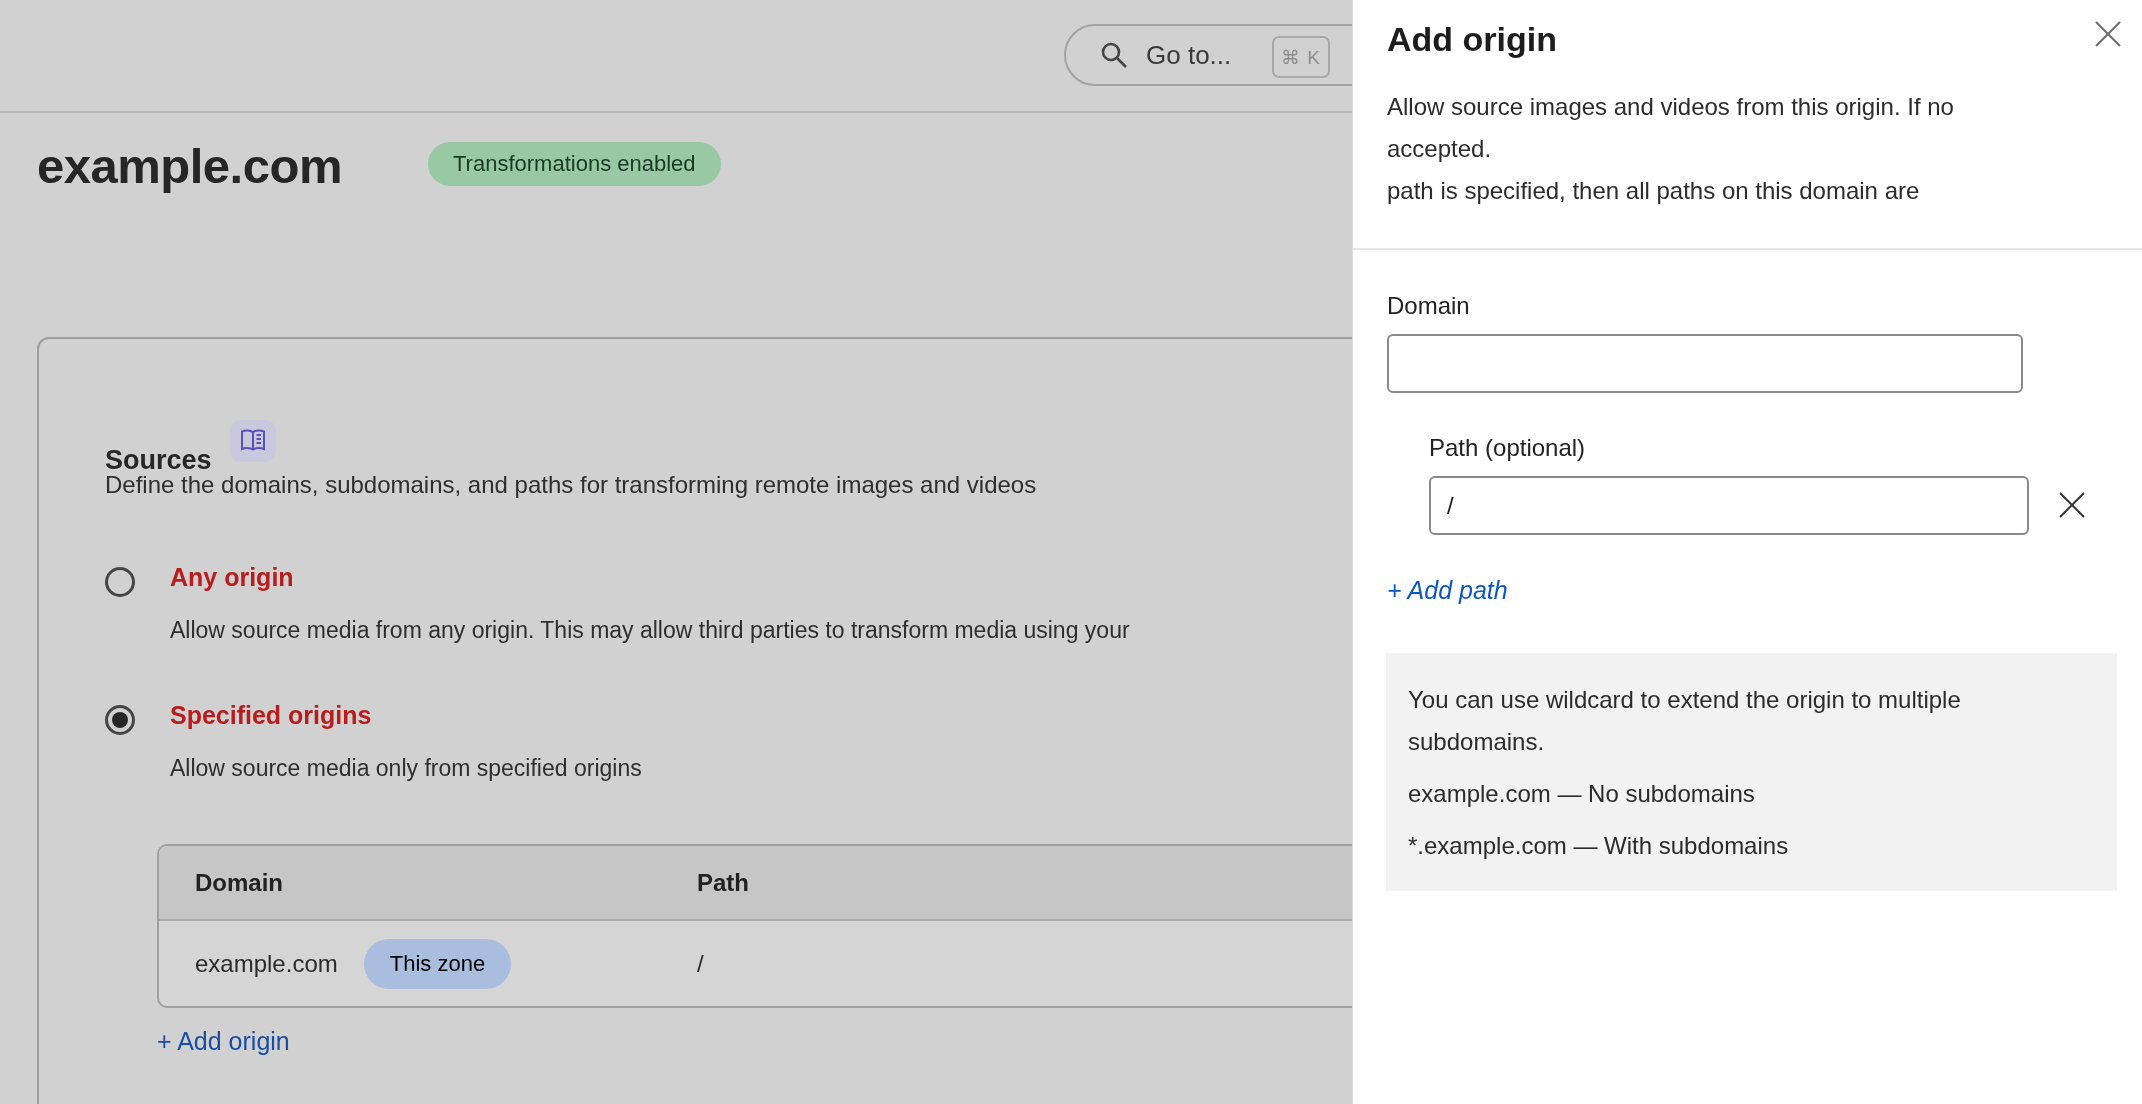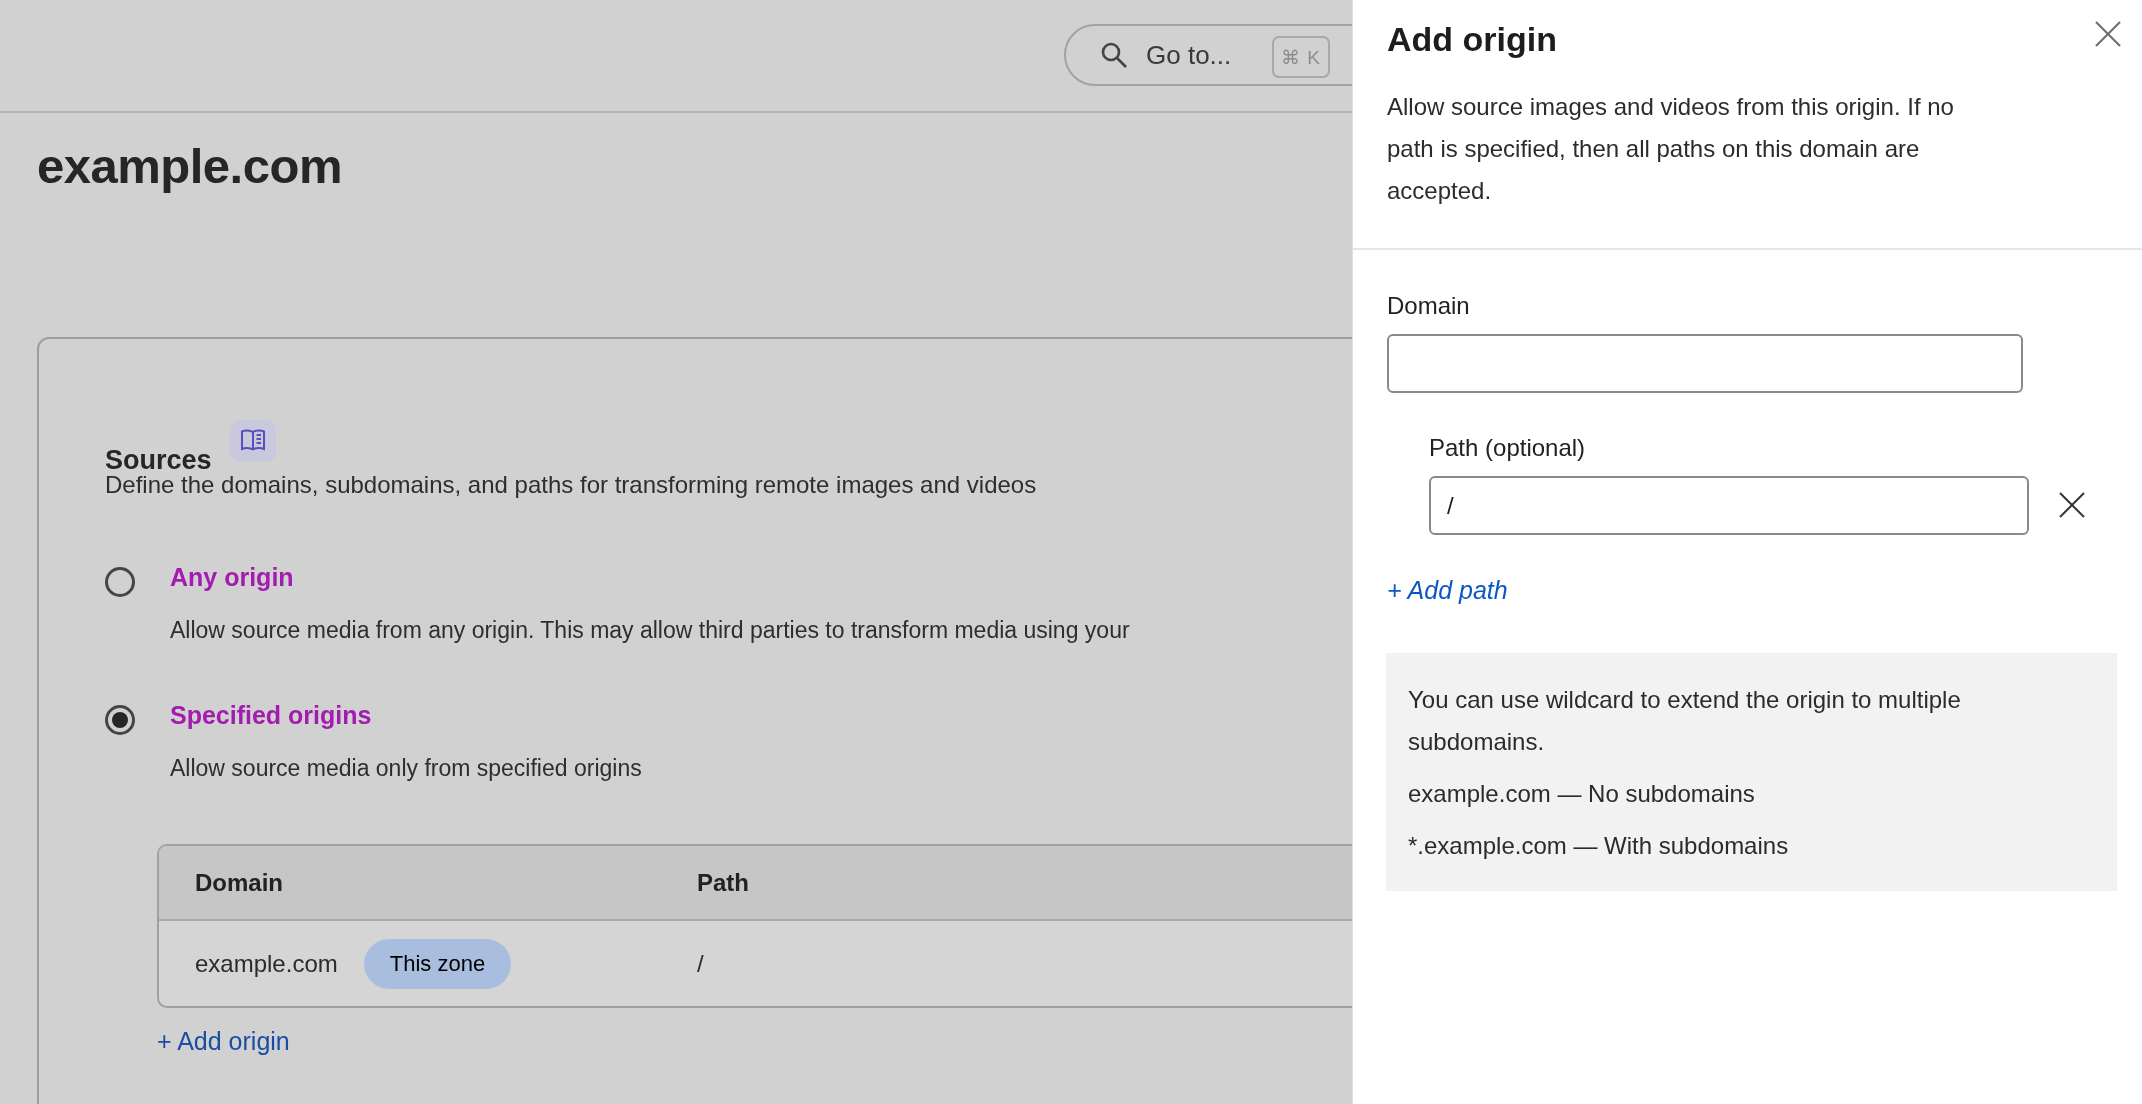--- a/index.html
+++ b/index.html
@@ -20,21 +20,21 @@
 
   
   .card { position:absolute; left:37px; top:337px; width:2058px; height:920px; border:2px solid #9e9e9e; border-radius:12px; background:#d1d1d1; }
   .sources-row { position:absolute; left:66px; top:66px; display:flex; align-items:center; gap:18px; }
   .sources-h { font-size:27px; font-weight:700; color:#262626;margin-top:40px; }
   .doc-chip { width:46px; height:42px; border-radius:11px; background:#cac8dd; display:flex; align-items:center; justify-content:center; }
   .card-desc { position:absolute; left:66px; top:132px; font-size:24px; color:#2e2e2e; white-space:nowrap; }
 
   .radio-circle { position:absolute; width:30px; height:30px; border:3px solid #454545; border-radius:50%; background:transparent; }
   .radio-circle.checked::after { content:""; position:absolute; left:50%; top:50%; width:16px; height:16px; margin:-8px 0 0 -8px; border-radius:50%; background:#262626; }
-  .opt-label { position:absolute; font-size:25px; font-weight:600; color:#a21caf; white-space:nowrap; }
+  .opt-label { position:absolute; font-size:25px; font-weight:600; color:#b91c1c; white-space:nowrap; }
   .opt-desc { position:absolute; font-size:23px; color:#2e2e2e; white-space:nowrap; }
 
   
   .origins-table { position:absolute; left:118px; top:505px; width:1935px; border:2px solid #a0a0a0; border-radius:10px; background:#d5d5d5; overflow:hidden; }
   .t-head { position:relative; height:75px; background:#c6c6c6; border-bottom:2px solid #a9a9a9; }
   .t-head .c1, .t-row .c1 { position:absolute; left:36px; top:50%; transform:translateY(-50%); }
   .t-head .c2, .t-row .c2 { position:absolute; left:538px; top:50%; transform:translateY(-50%); }
   .t-head span { font-size:24px; font-weight:600; color:#222; }
   .t-row { position:relative; height:85px; }
   .t-row .c1 { display:flex; align-items:center; gap:26px; }
@@ -69,20 +69,21 @@
       <svg class="glass" viewBox="0 0 32 32" fill="none" stroke="#454545" stroke-width="2.6">
         <circle cx="13" cy="13" r="8"></circle>
         <line x1="19" y1="19" x2="28" y2="28"></line>
       </svg>
       <span class="search-text">Go to...</span>
       <span class="kbd">⌘ K</span>
     </div>
   </div>
 
   <div class="page-title">example.com</div>
+  <div class="status-badge">Transformations enabled</div>
 
   <div class="card">
     <div class="sources-row">
       <span class="sources-h">Sources</span>
       <span class="doc-chip">
         <svg width="28" height="26" viewBox="0 0 28 26" fill="none" stroke="#5a50bd" stroke-width="2">
           <path d="M14 4 C11 2, 6 2, 3 3.5 L3 21 C6 19.5, 11 19.5, 14 21.5 C17 19.5, 22 19.5, 25 21 L25 3.5 C22 2, 17 2, 14 4 Z"></path>
           <line x1="14" y1="4" x2="14" y2="21.5"></line>
           <line x1="17.5" y1="7" x2="22" y2="7"></line>
           <line x1="17.5" y1="11" x2="22" y2="11"></line>
@@ -122,22 +123,22 @@
       <svg width="32" height="32" viewBox="0 0 32 32" stroke="#6f6f6f" stroke-width="2.2">
         <line x1="4" y1="4" x2="28" y2="28"></line>
         <line x1="28" y1="4" x2="4" y2="28"></line>
       </svg>
     </div>
 
     <div class="panel-title">Add origin</div>
 
     <div class="panel-desc">
       <div>Allow source images and videos from this origin. If no</div>
+      <div>accepted.</div>
       <div>path is specified, then all paths on this domain are</div>
-      <div>accepted.</div>
     </div>
 
     <div class="panel-divider"></div>
 
     <span class="field-label" style="left:34px; top:292px;">Domain</span>
     <input class="text-input" style="left: 34px; top: 334px; width: 636px;" type="text" value="">
 
     <span class="field-label" style="left:76px; top:434px;">Path (optional)</span>
     <input class="text-input" style="left: 76px; top: 476px; width: 600px;" type="text" value="/">
 

